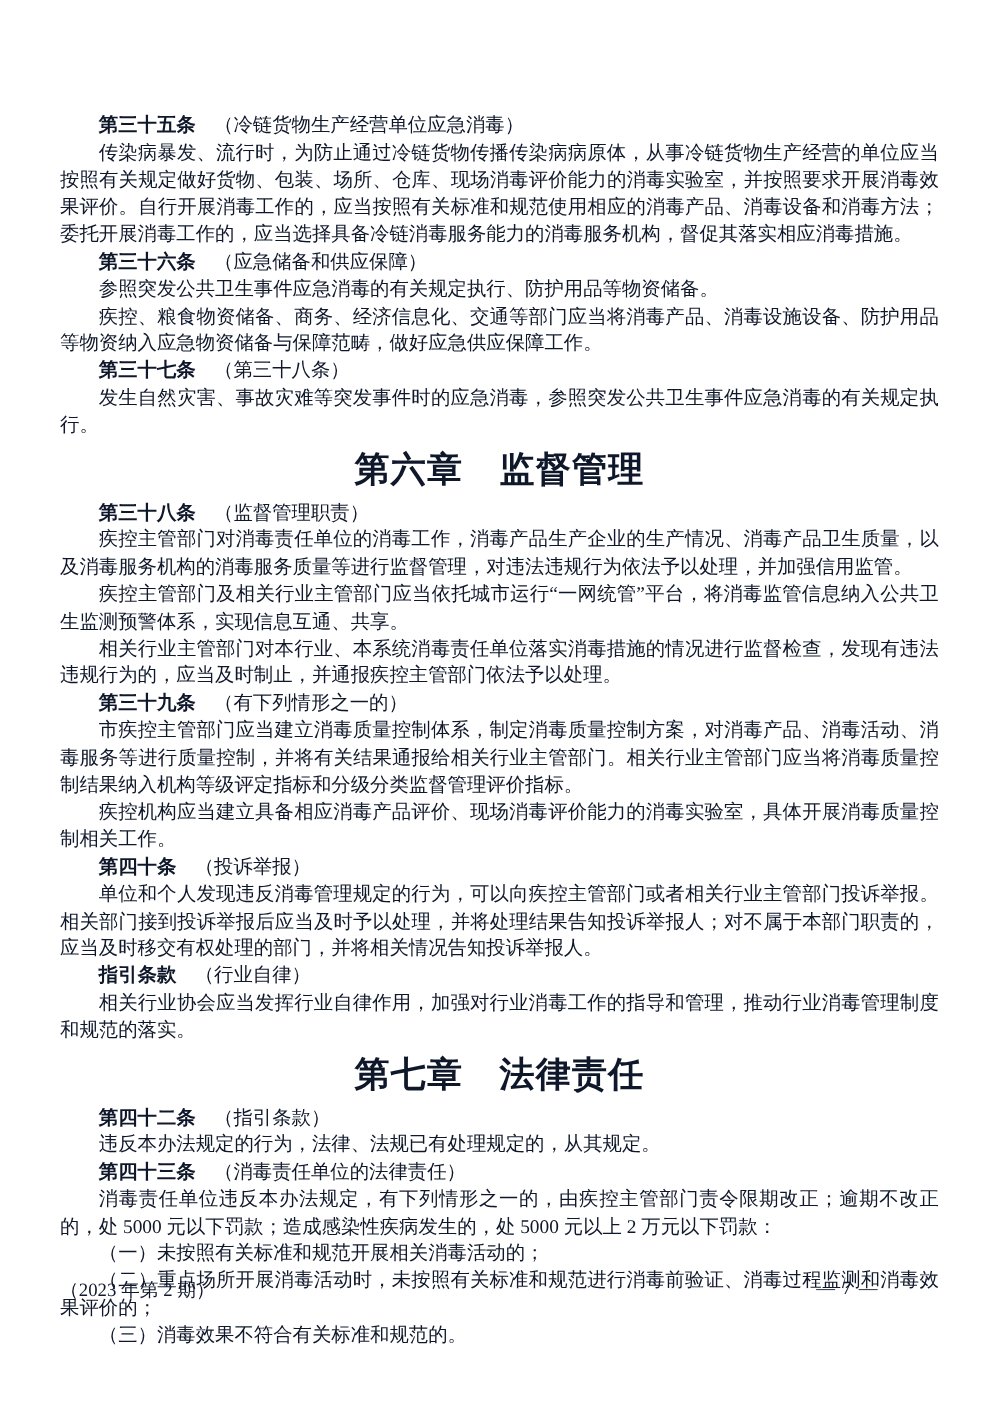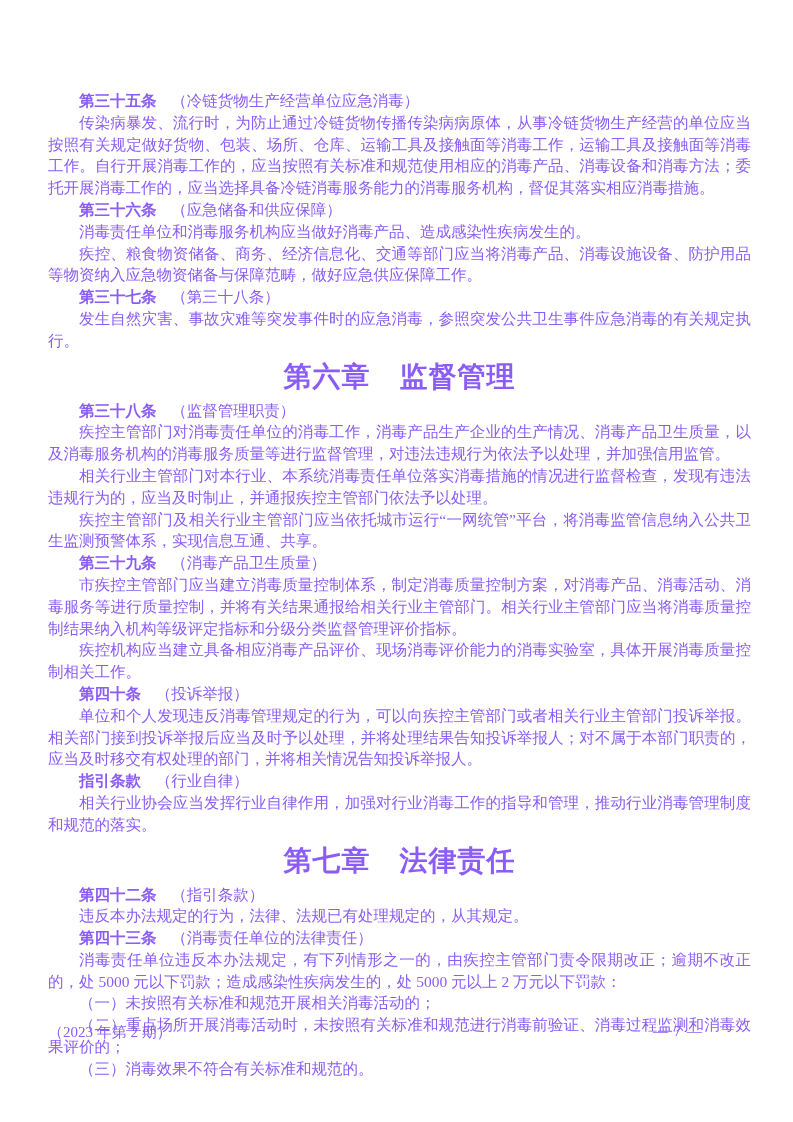--- a/index.html
+++ b/index.html
@@ -2,21 +2,21 @@
 <html lang="zh"><head>
 <meta charset="utf-8">
 <style>
   html,body{margin:0;padding:0;background:#ffffff;}
   .page{
     position:relative;
     width:793px;height:1122px;
     background:#ffffff;
     overflow:hidden;
     font-family:"Liberation Serif","DejaVu Serif",serif;
-    color:#8b5cf6;
+    color:#0f172a;
   }
   .content{
     position:absolute;
     left:48px;top:90px;width:703px;
   }
   .content p{
     margin:0;
     font-size:15.5px;
     line-height:21.8px;
     text-align:justify;
@@ -53,32 +53,32 @@
     letter-spacing:1px;
     white-space:nowrap;
   }
 </style>
 </head>
 <body>
 
 <div class="page">
   <div class="content">
       <p class="article"><span class="term">第三十五条</span><span class="title">（冷链货物生产经营单位应急消毒）</span></p>
-      <p class="paragraph">传染病暴发、流行时，为防止通过冷链货物传播传染病病原体，从事冷链货物生产经营的单位应当按照有关规定做好货物、包装、场所、仓库、运输工具及接触面等消毒工作，运输工具及接触面等消毒工作。自行开展消毒工作的，应当按照有关标准和规范使用相应的消毒产品、消毒设备和消毒方法；委托开展消毒工作的，应当选择具备冷链消毒服务能力的消毒服务机构，督促其落实相应消毒措施。</p>
+      <p class="paragraph">传染病暴发、流行时，为防止通过冷链货物传播传染病病原体，从事冷链货物生产经营的单位应当按照有关规定做好货物、包装、场所、仓库、现场消毒评价能力的消毒实验室，并按照要求开展消毒效果评价。自行开展消毒工作的，应当按照有关标准和规范使用相应的消毒产品、消毒设备和消毒方法；委托开展消毒工作的，应当选择具备冷链消毒服务能力的消毒服务机构，督促其落实相应消毒措施。</p>
       <p class="article"><span class="term">第三十六条</span><span class="title">（应急储备和供应保障）</span></p>
-      <p class="paragraph">消毒责任单位和消毒服务机构应当做好消毒产品、造成感染性疾病发生的。</p>
+      <p class="paragraph">参照突发公共卫生事件应急消毒的有关规定执行、防护用品等物资储备。</p>
       <p class="paragraph">疾控、粮食物资储备、商务、经济信息化、交通等部门应当将消毒产品、消毒设施设备、防护用品等物资纳入应急物资储备与保障范畴，做好应急供应保障工作。</p>
       <p class="article"><span class="term">第三十七条</span><span class="title">（第三十八条）</span></p>
       <p class="paragraph">发生自然灾害、事故灾难等突发事件时的应急消毒，参照突发公共卫生事件应急消毒的有关规定执行。</p>
       <p class="chapter">第六章　监督管理</p>
       <p class="article"><span class="term">第三十八条</span><span class="title">（监督管理职责）</span></p>
       <p class="paragraph">疾控主管部门对消毒责任单位的消毒工作，消毒产品生产企业的生产情况、消毒产品卫生质量，以及消毒服务机构的消毒服务质量等进行监督管理，对违法违规行为依法予以处理，并加强信用监管。</p>
+      <p class="paragraph">疾控主管部门及相关行业主管部门应当依托城市运行“一网统管”平台，将消毒监管信息纳入公共卫生监测预警体系，实现信息互通、共享。</p>
       <p class="paragraph">相关行业主管部门对本行业、本系统消毒责任单位落实消毒措施的情况进行监督检查，发现有违法违规行为的，应当及时制止，并通报疾控主管部门依法予以处理。</p>
-      <p class="paragraph">疾控主管部门及相关行业主管部门应当依托城市运行“一网统管”平台，将消毒监管信息纳入公共卫生监测预警体系，实现信息互通、共享。</p>
-      <p class="article"><span class="term">第三十九条</span><span class="title">（消毒产品卫生质量）</span></p>
+      <p class="article"><span class="term">第三十九条</span><span class="title">（有下列情形之一的）</span></p>
       <p class="paragraph">市疾控主管部门应当建立消毒质量控制体系，制定消毒质量控制方案，对消毒产品、消毒活动、消毒服务等进行质量控制，并将有关结果通报给相关行业主管部门。相关行业主管部门应当将消毒质量控制结果纳入机构等级评定指标和分级分类监督管理评价指标。</p>
       <p class="paragraph">疾控机构应当建立具备相应消毒产品评价、现场消毒评价能力的消毒实验室，具体开展消毒质量控制相关工作。</p>
       <p class="article"><span class="term">第四十条</span><span class="title">（投诉举报）</span></p>
       <p class="paragraph">单位和个人发现违反消毒管理规定的行为，可以向疾控主管部门或者相关行业主管部门投诉举报。相关部门接到投诉举报后应当及时予以处理，并将处理结果告知投诉举报人；对不属于本部门职责的，应当及时移交有权处理的部门，并将相关情况告知投诉举报人。</p>
       <p class="article"><span class="term">指引条款</span><span class="title">（行业自律）</span></p>
       <p class="paragraph">相关行业协会应当发挥行业自律作用，加强对行业消毒工作的指导和管理，推动行业消毒管理制度和规范的落实。</p>
       <p class="chapter">第七章　法律责任</p>
       <p class="article"><span class="term">第四十二条</span><span class="title">（指引条款）</span></p>
       <p class="paragraph">违反本办法规定的行为，法律、法规已有处理规定的，从其规定。</p>
       <p class="article"><span class="term">第四十三条</span><span class="title">（消毒责任单位的法律责任）</span></p>

